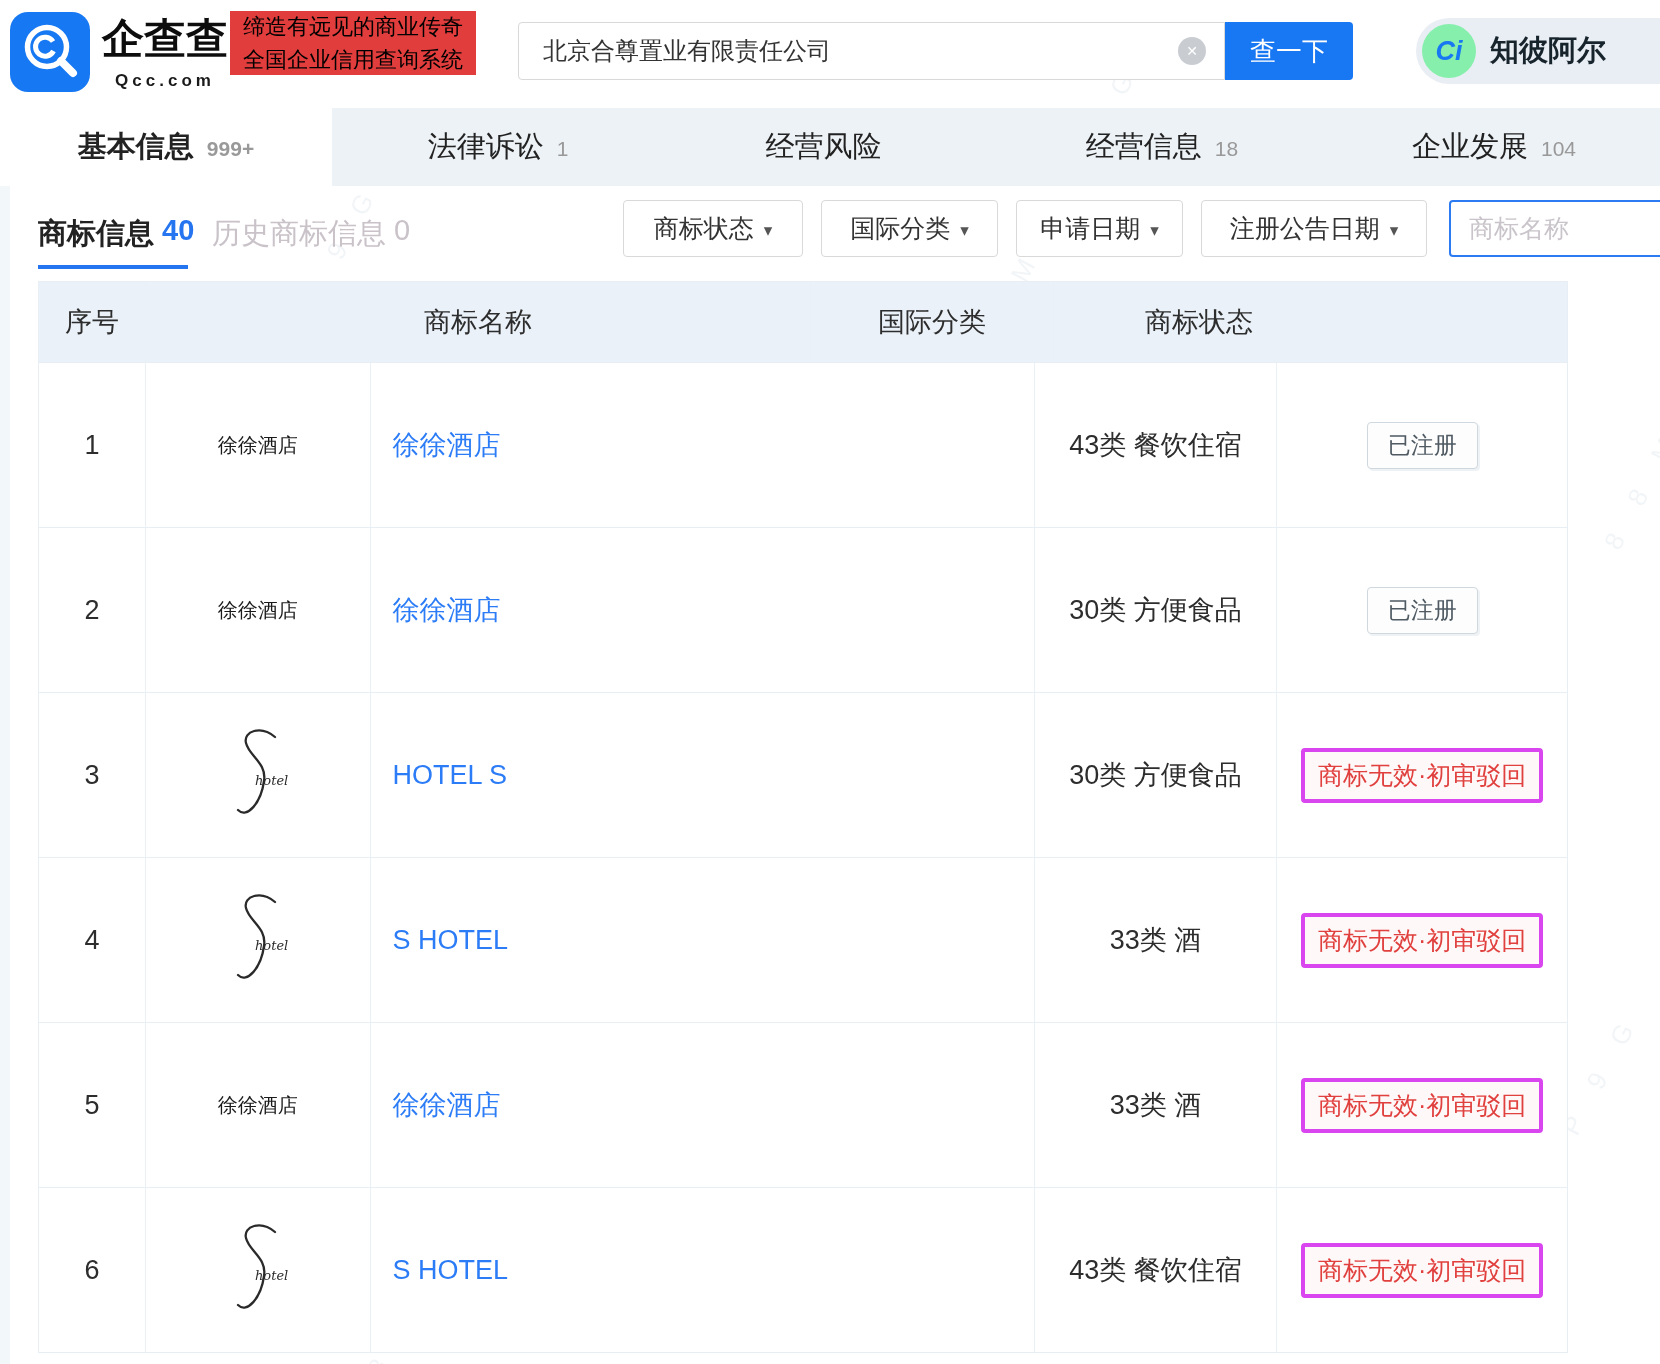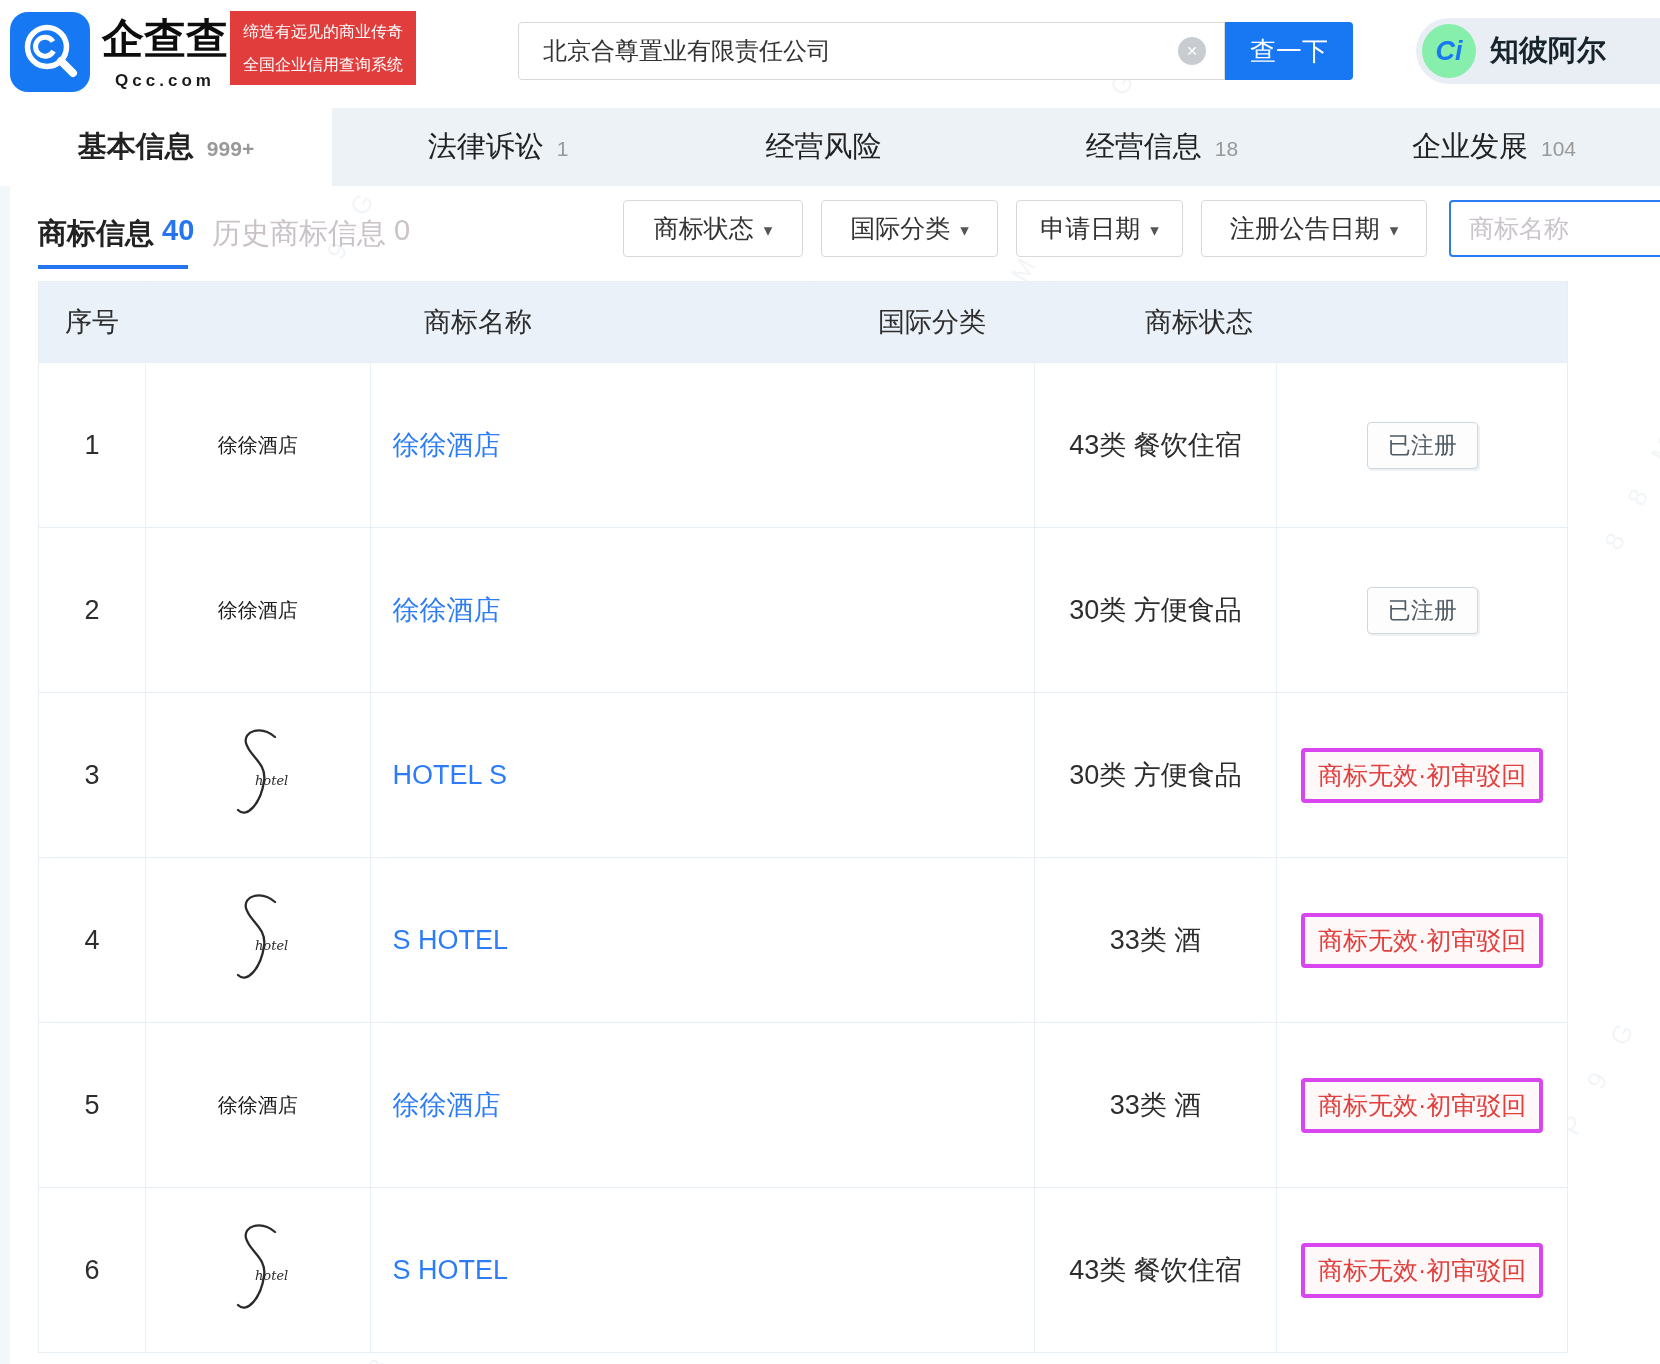--- a/index.html
+++ b/index.html
@@ -16,23 +16,23 @@
     letter-spacing:14px; white-space:nowrap; transform:rotate(-62deg);
     pointer-events:none; user-select:none;
   }
 
   
   .logo-icon { left:10px; top:12px; width:80px; height:80px; background:#1678f2; border-radius:18px; }
   .brand { left:100px; top:16px; width:130px; text-align:center; }
   .brand-name { font-size:42px; font-weight:700; color:#0d0d0d; line-height:46px; }
   .brand-domain { font-size:17px; font-weight:700; letter-spacing:4px; color:#1a1a1a; margin-top:9px; }
   .slogan {
-    left:230px; top:11px; height:74px; background:#e23d3d; color:#ffffff;
+    left:230px; top:11px; height:64px; background:#e23d3d; color:#000000;
     display:flex; flex-direction:column; justify-content:center;
-    padding:0 13px; font-size:16px; line-height:33px; white-space:nowrap;
+    padding:0 13px; font-size:22px; line-height:33px; white-space:nowrap;
   }
   .search-input {
     left:518px; top:22px; width:707px; height:58px;
     border:1px solid #d9d9d9; border-radius:4px 0 0 4px;
     font-size:24px; color:#333; padding:0 64px 0 24px; outline:none;
     font-family:inherit;
   }
   .clear-icon {
     left:1178px; top:37px; width:28px; height:28px; border-radius:50%;
     background:#c9cdd2; color:#fff; font-size:14px; line-height:28px;

